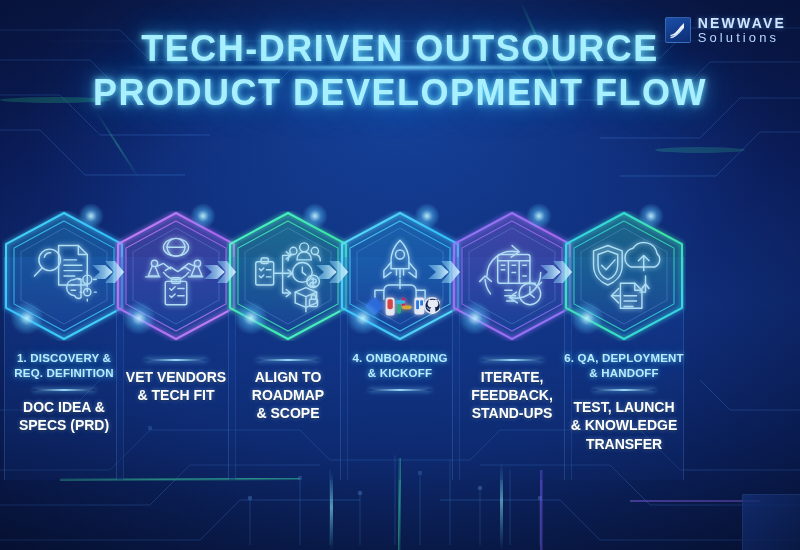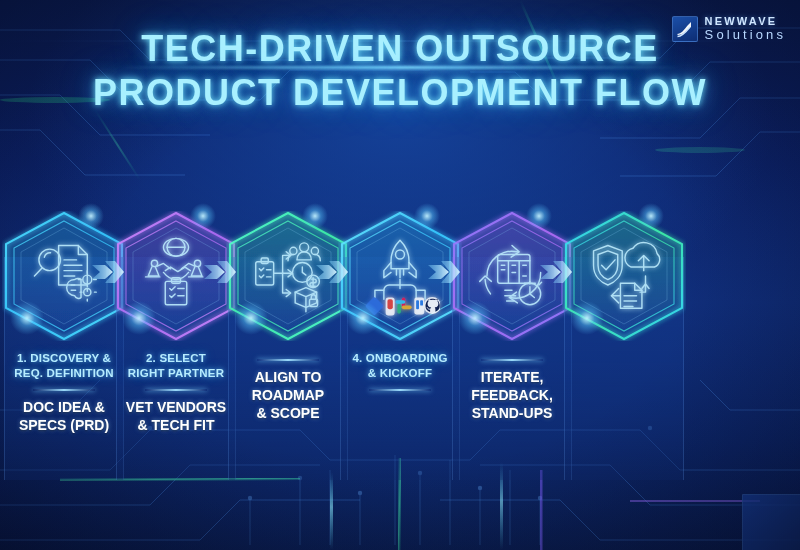--- a/index.html
+++ b/index.html
@@ -58,21 +58,21 @@
   
   .logo { position:absolute; top:16px; right:14px; display:flex; align-items:center; gap:7px; }
   .logo-mark {
     width:26px; height:26px; border-radius:2px;
     background:linear-gradient(160deg,#1b4fa8,#0d2d74);
     border:1px solid rgba(120,180,255,.35);
     display:flex; align-items:center; justify-content:center;
   }
   .logo-text { line-height:1.05; }
   .logo-name {
-    font-size:11px; font-weight:700; letter-spacing:2.2px; color:#cfe6ff;
+    font-size:14px; font-weight:700; letter-spacing:2.2px; color:#cfe6ff;
     text-shadow:0 0 5px rgba(110,180,255,.5);
   }
   .logo-sub {
     font-size:13px; font-weight:400; letter-spacing:3.1px; color:#b8d8ff;
   }
 
   
   .flow {
     position:absolute; top:205px; left:0; width:672px; height:275px;
     display:flex; justify-content:center; align-items:flex-start; gap:0;
@@ -336,21 +336,20 @@
     <defs>
       <linearGradient id="ag" x1="0" y1="0" x2="1" y2="0">
         <stop offset="0%" stop-color="#7fd4ff" stop-opacity=".35"></stop>
         <stop offset="100%" stop-color="#d8f4ff" stop-opacity=".95"></stop>
       </linearGradient>
     </defs>
     <path d="M2 8 h13 l8 7 l-8 7 H2 l8 -7 z" fill="url(#ag)"></path>
     <path d="M15 4 h10 l9 11 l-9 11 H15 l9 -11 z" fill="url(#ag)"></path>
   </svg></div>
         <div class="labels">
-          <div class="title-txt">2. SELECT<br>RIGHT PARTNER</div>
           <div class="divider"></div>
           <div class="sub-txt">VET VENDORS<br>&amp; TECH FIT</div>
         </div>
       </div>
       <div class="card">
         <div class="panel"></div>
         <div class="hex-holder">
           <svg class="hex-svg" viewBox="0 0 124 130">
     <defs>
       <linearGradient id="hg2" x1="0" y1="0" x2="1" y2="1">
@@ -602,15 +601,20 @@
                   <path d="M30 70 h10"></path>
         <path d="M68 48 v18 h-6"></path>
                   <path d="M64 62 l4 -5 l4 5"></path>
       </g>
               </svg>
     </g>
   </svg>
         </div>
         <div class="spark a"></div>
         <div class="spark b"></div>
+        <div class="labels">
+          <div class="title-txt">6. QA, DEPLOYMENT<br>&amp; HANDOFF</div>
+          <div class="divider"></div>
+          <div class="sub-txt">TEST, LAUNCH<br>&amp; KNOWLEDGE<br>TRANSFER</div>
+        </div>
       </div>
     </div>
 </div>
 
 </body></html>

